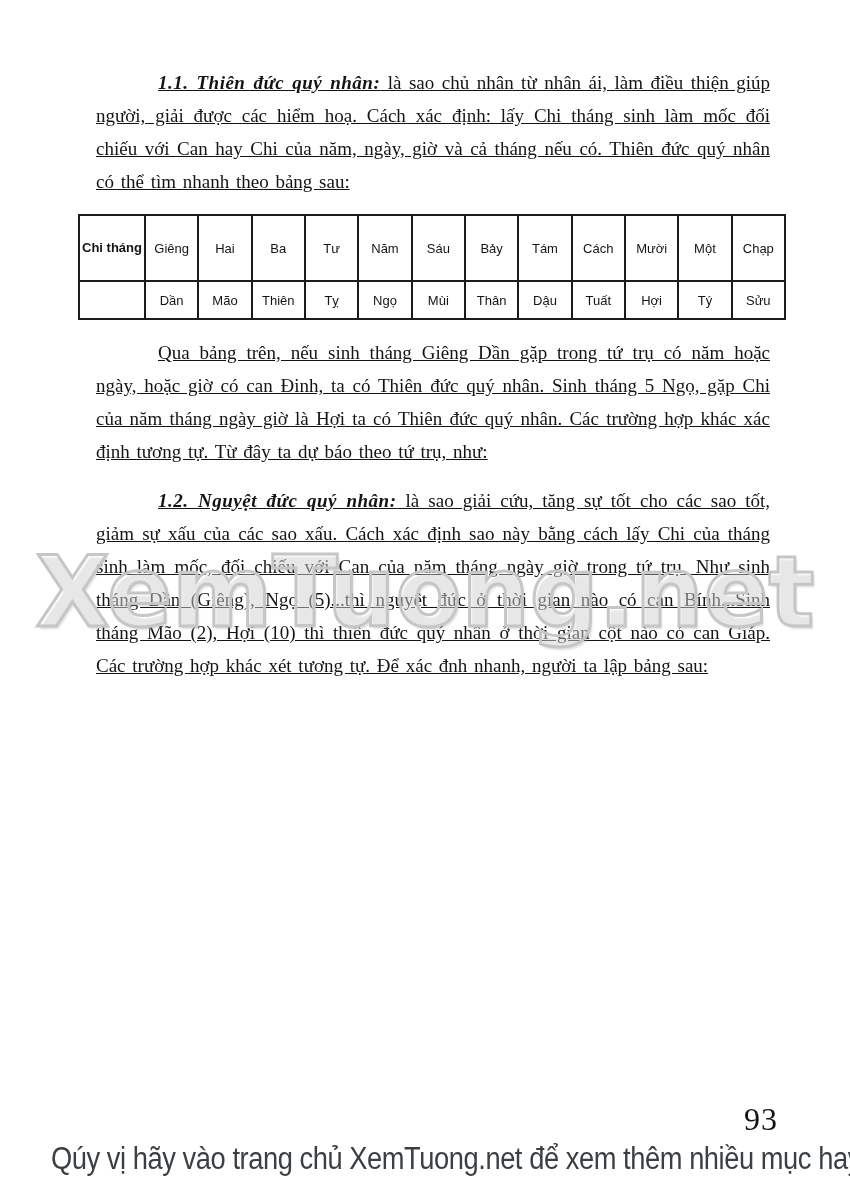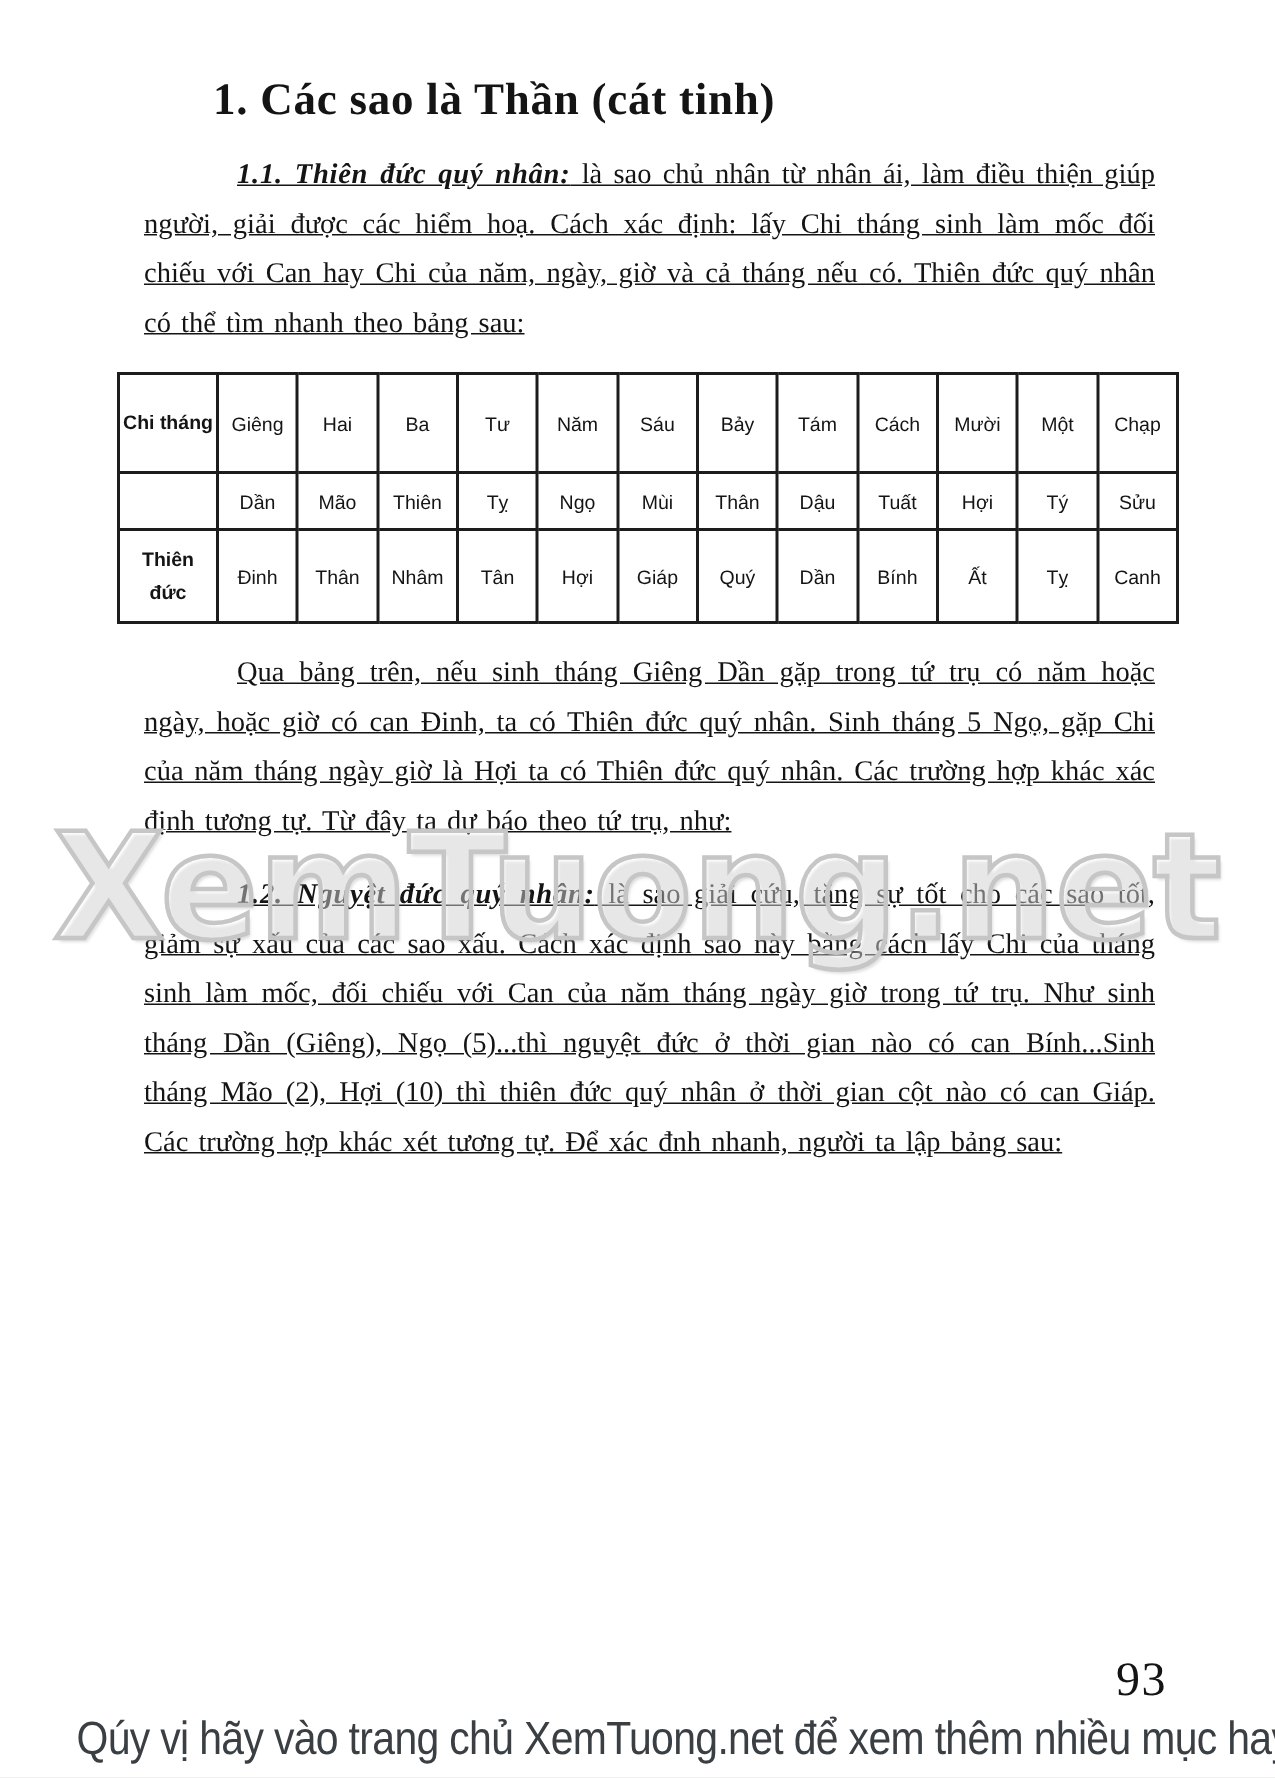--- a/index.html
+++ b/index.html
@@ -96,21 +96,20 @@
     letter-spacing:-0.5px;
   }
 </style>
 </head>
 <body>
 
 <div class="page">
 
   <div class="content">
 
-    <h1 class="heading">1. Các sao là Thần (cát tinh)</h1>
 
     <p class="body"><span class="lead">1.1. Thiên đức quý nhân:</span><span> là sao chủ nhân từ nhân ái, làm điều thiện giúp người, giải được các hiểm hoạ. Cách xác định: lấy Chi tháng sinh làm mốc đối chiếu với Can hay Chi của năm, ngày, giờ và cả tháng nếu có. Thiên đức quý nhân có thể tìm nhanh theo bảng sau:</span></p>
 
     <table class="startable">
       <colgroup>
         <col style="width:66px">
         <col>
           <col>
           <col>
           <col>
@@ -147,35 +146,20 @@
           <td>Tỵ</td>
           <td>Ngọ</td>
           <td>Mùi</td>
           <td>Thân</td>
           <td>Dậu</td>
           <td>Tuất</td>
           <td>Hợi</td>
           <td>Tý</td>
           <td>Sửu</td>
         </tr>
-        <tr class="row-thienduc">
-          <td class="rowhead">Thiên đức</td>
-          <td>Đinh</td>
-          <td>Thân</td>
-          <td>Nhâm</td>
-          <td>Tân</td>
-          <td>Hợi</td>
-          <td>Giáp</td>
-          <td>Quý</td>
-          <td>Dần</td>
-          <td>Bính</td>
-          <td>Ất</td>
-          <td>Tỵ</td>
-          <td>Canh</td>
-        </tr>
       </tbody>
     </table>
 
     <p class="body">Qua bảng trên, nếu sinh tháng Giêng Dần gặp trong tứ trụ có năm hoặc ngày, hoặc giờ có can Đinh, ta có Thiên đức quý nhân. Sinh tháng 5 Ngọ, gặp Chi của năm tháng ngày giờ là Hợi ta có Thiên đức quý nhân. Các trường hợp khác xác định tương tự. Từ đây ta dự báo theo tứ trụ, như:</p>
 
 
     <p class="body"><span class="lead">1.2. Nguyệt đức quý nhân:</span><span> là sao giải cứu, tăng sự tốt cho các sao tốt, giảm sự xấu của các sao xấu. Cách xác định sao này bằng cách lấy Chi của tháng sinh làm mốc, đối chiếu với Can của năm tháng ngày giờ trong tứ trụ. Như sinh tháng Dần (Giêng), Ngọ (5)...thì nguyệt đức ở thời gian nào có can Bính...Sinh tháng Mão (2), Hợi (10) thì thiên đức quý nhân ở thời gian cột nào có can Giáp. Các trường hợp khác xét tương tự. Để xác đnh nhanh, người ta lập bảng sau:</span></p>
 
   </div>
 

